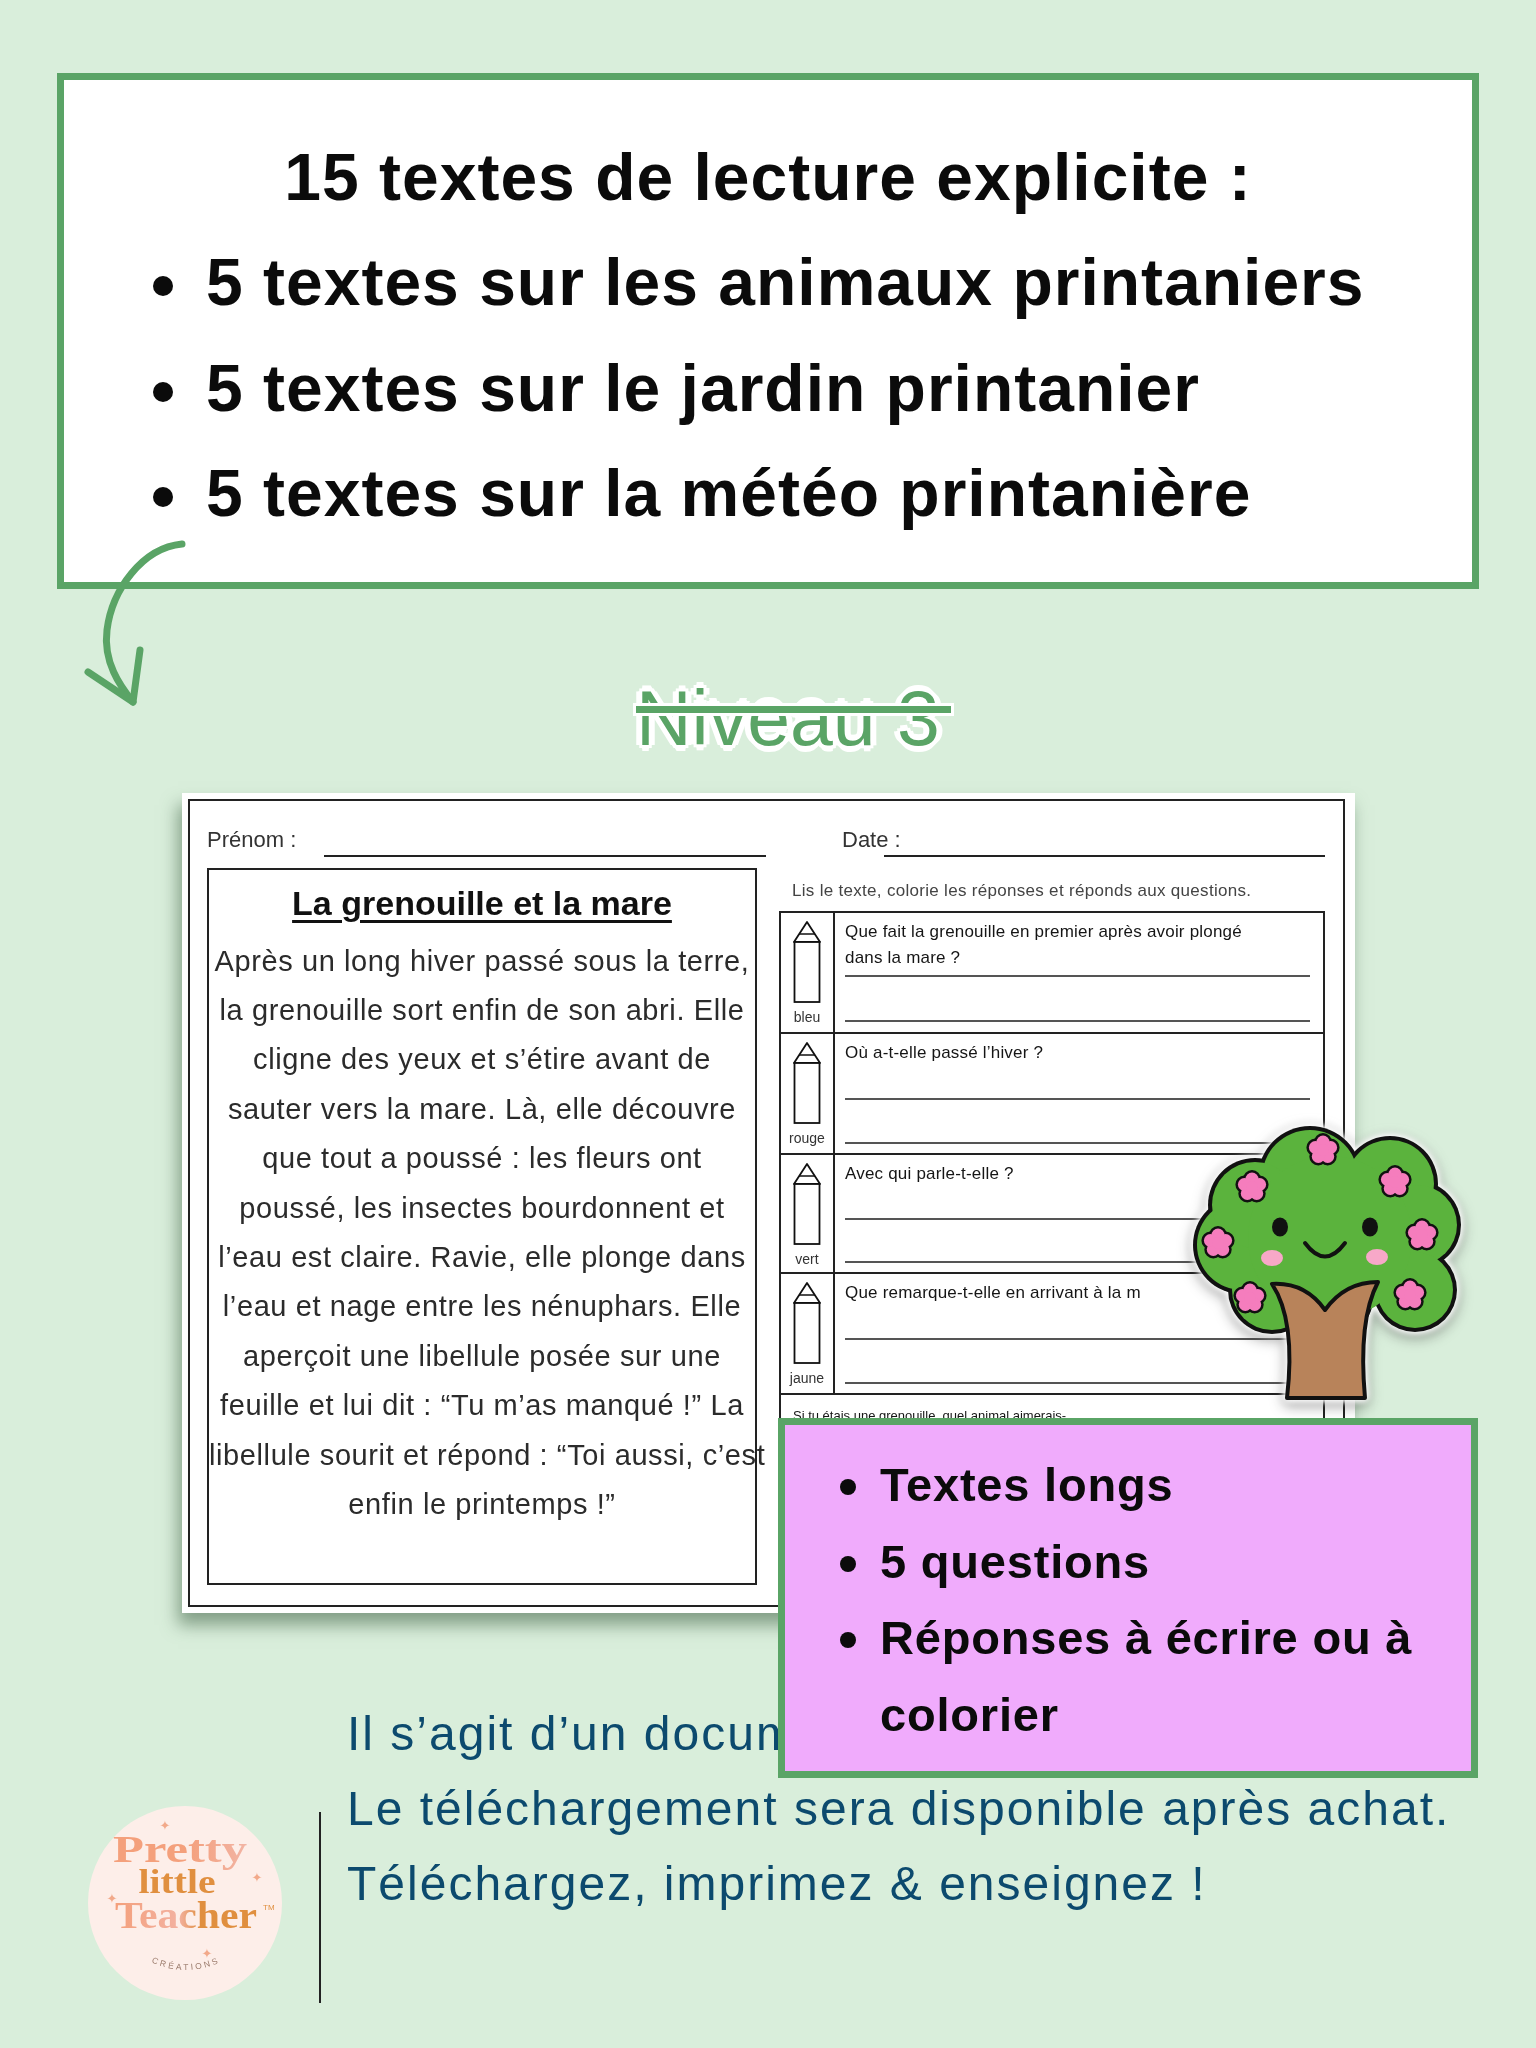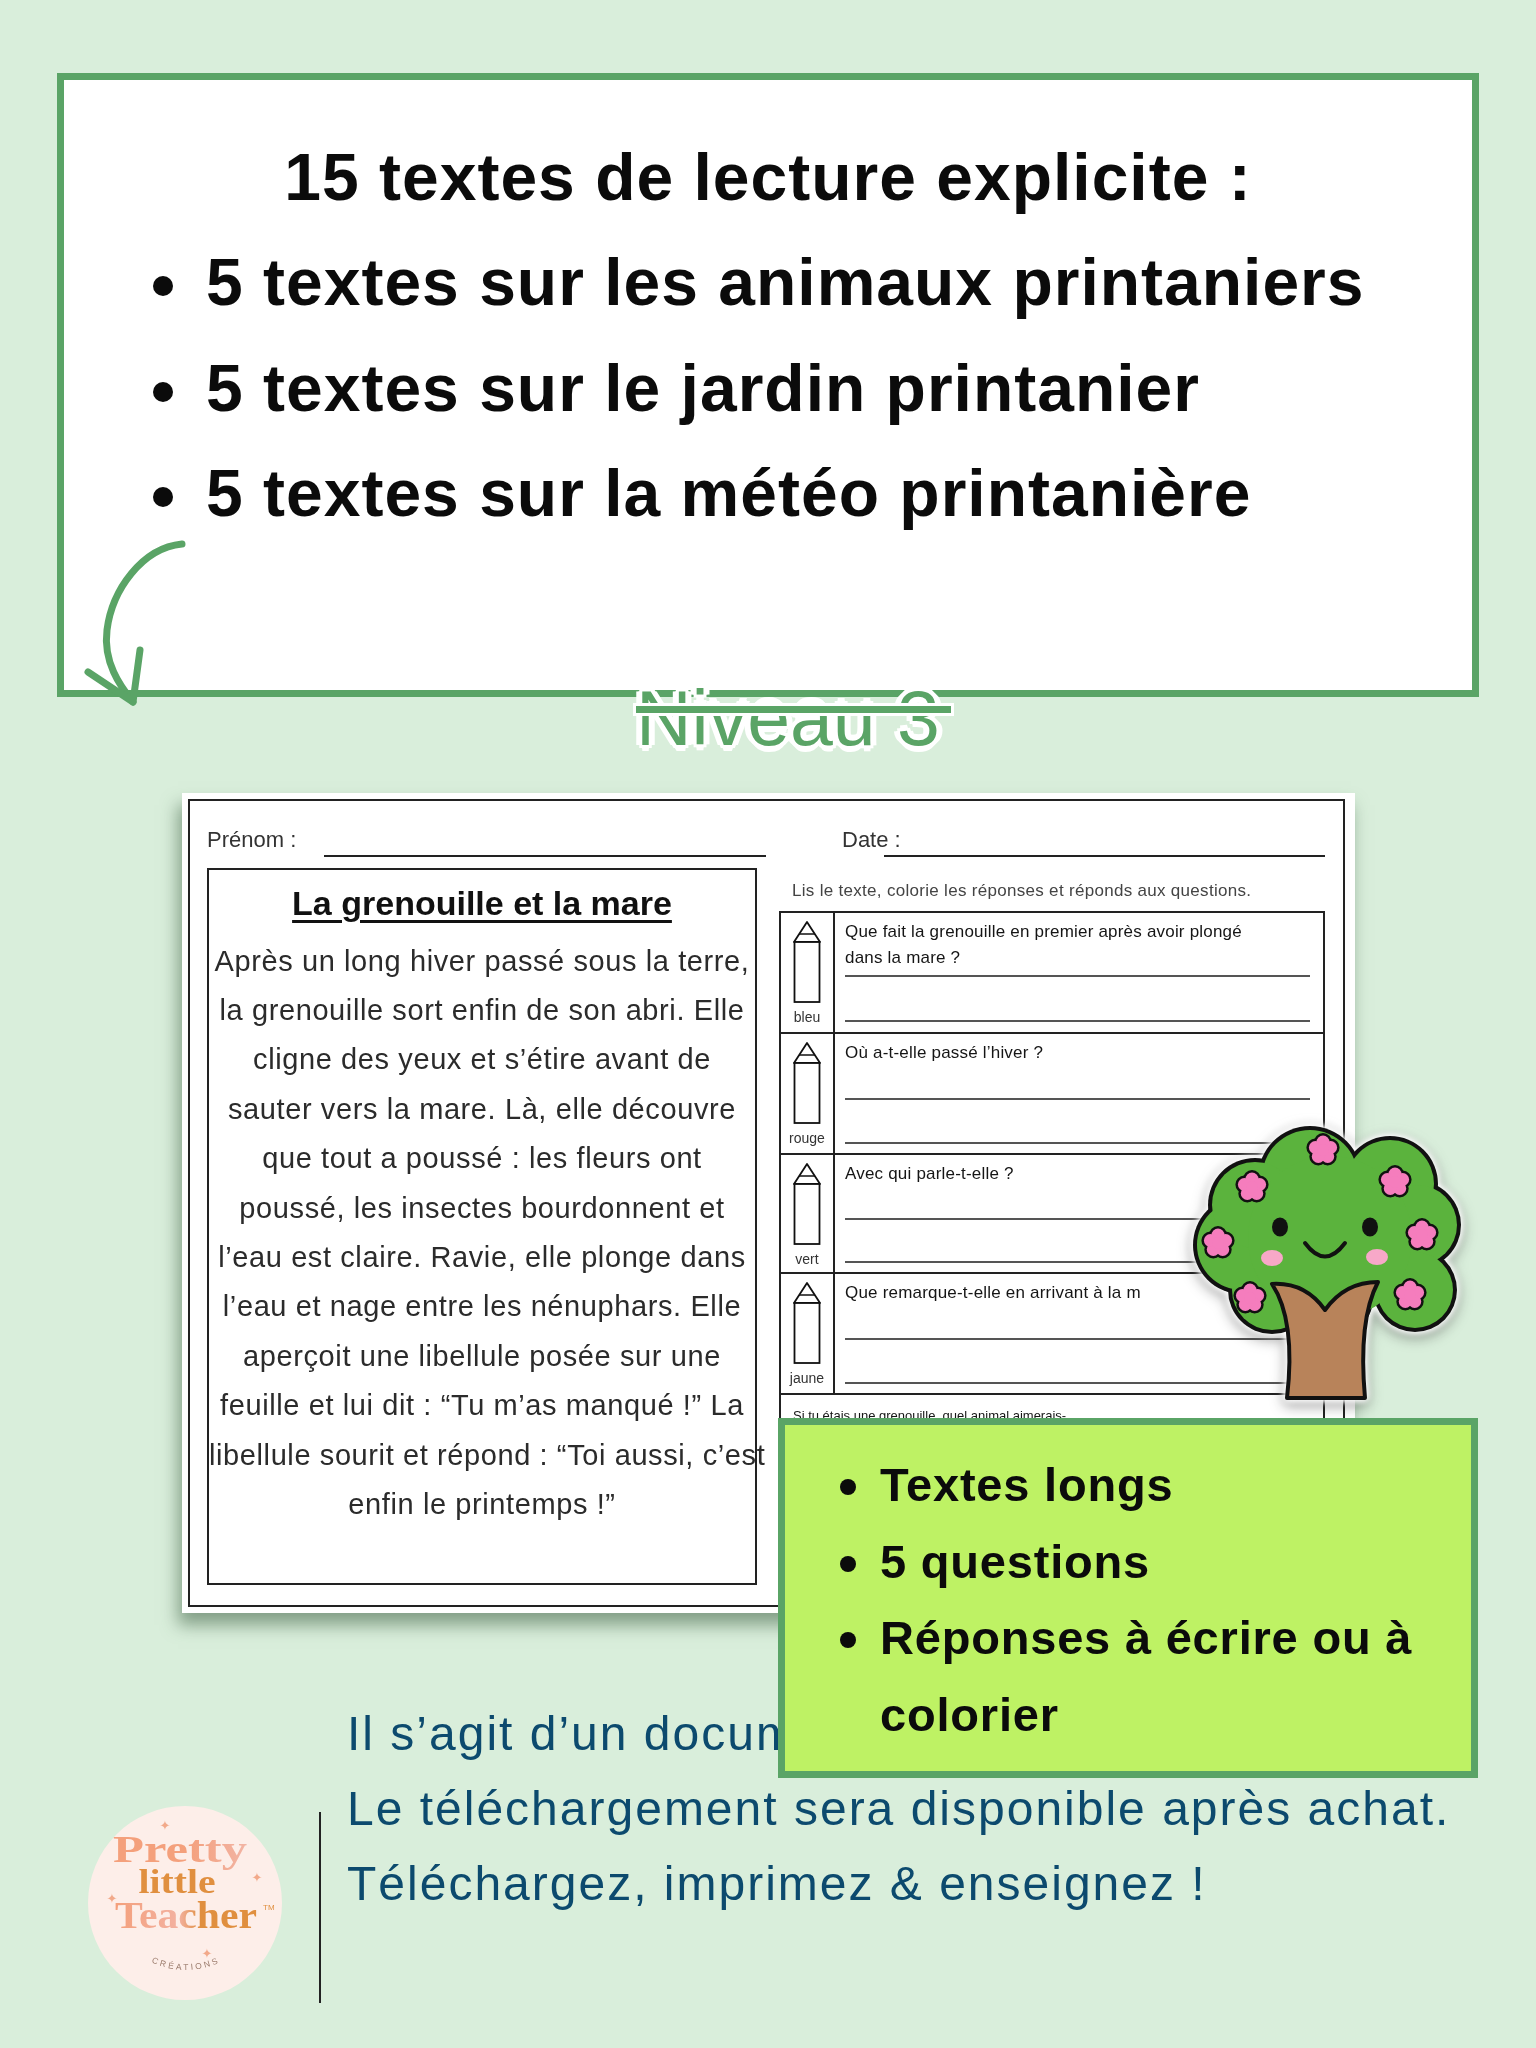--- a/index.html
+++ b/index.html
@@ -3,21 +3,21 @@
 <meta charset="utf-8">
 <style>
   html, body { margin: 0; padding: 0; background: #d9eedb; }
   #canvas {
     position: relative; width: 1536px; height: 2048px; overflow: hidden;
     background: #d9eedb; font-family: "Liberation Sans", sans-serif; color: #111;
   }
 
   
   .header-box {
-    position: absolute; left: 57px; top: 73px; width: 1422px; height: 624px;
+    position: absolute; left: 57px; top: 73px; width: 1422px; height: 516px;
     box-sizing: border-box; border: 7px solid #5aa466; background: #fff;
   }
   .header-title {
     position: absolute; left: 0; top: 60px; width: 100%; text-align: center;
     font-size: 66px; line-height: 74px; font-weight: bold; letter-spacing: 1px; color: #0b0b0b;
     white-space: nowrap;
   }
   .header-line {
     position: absolute; left: 89px; font-size: 66px; line-height: 74px;
     font-weight: bold; letter-spacing: 1px; color: #0b0b0b; white-space: nowrap;
@@ -102,21 +102,21 @@
 
   
   .tree {
     position: absolute; left: 1180px; top: 1110px; width: 300px; height: 300px; z-index: 5;
     filter: drop-shadow(0 0 3px #fff) drop-shadow(0 0 3px #fff) drop-shadow(0 4px 6px rgba(0,0,0,0.35));
   }
 
   
   .callout {
     position: absolute; left: 778px; top: 1418px; width: 700px; height: 360px;
-    box-sizing: border-box; border: 7px solid #5aa466; background: #bef264; z-index: 6;
+    box-sizing: border-box; border: 7px solid #5aa466; background: #f0abfc; z-index: 6;
   }
   .callout-list {
     position: absolute; left: 95px; top: 22px; width: 580px;
     font-size: 47px; line-height: 76.7px; font-weight: bold; letter-spacing: 0.8px; color: #0b0b0b;
   }
   .callout-item { position: relative; }
   .small-dot {
     position: absolute; left: -40px; top: 32px; width: 16px; height: 16px;
     border-radius: 50%; background: #0b0b0b;
   }

